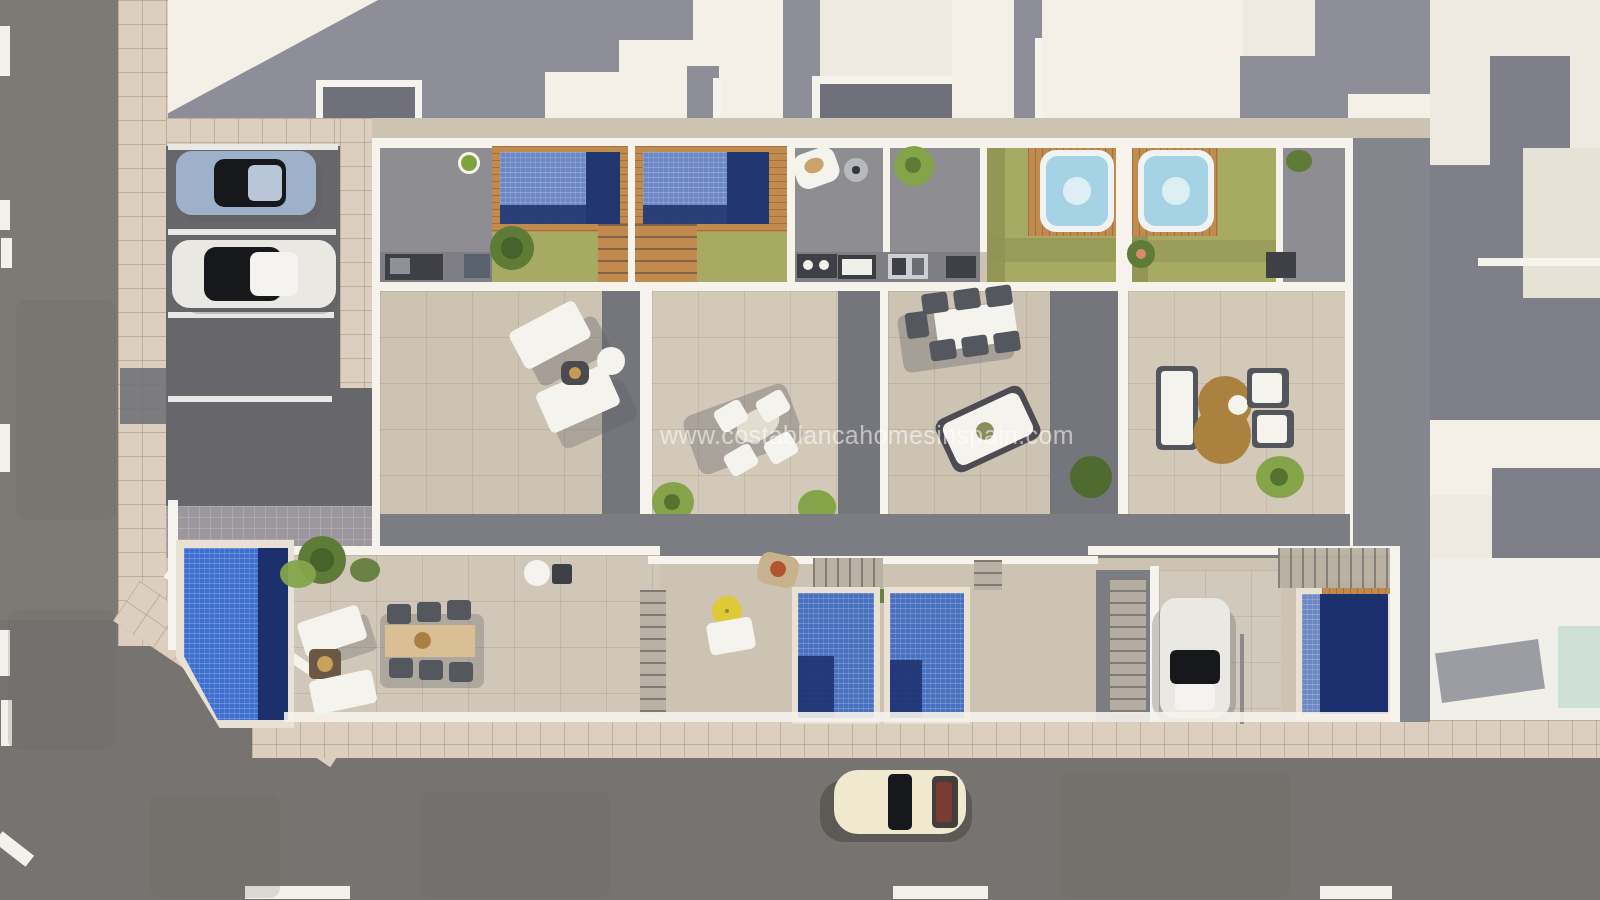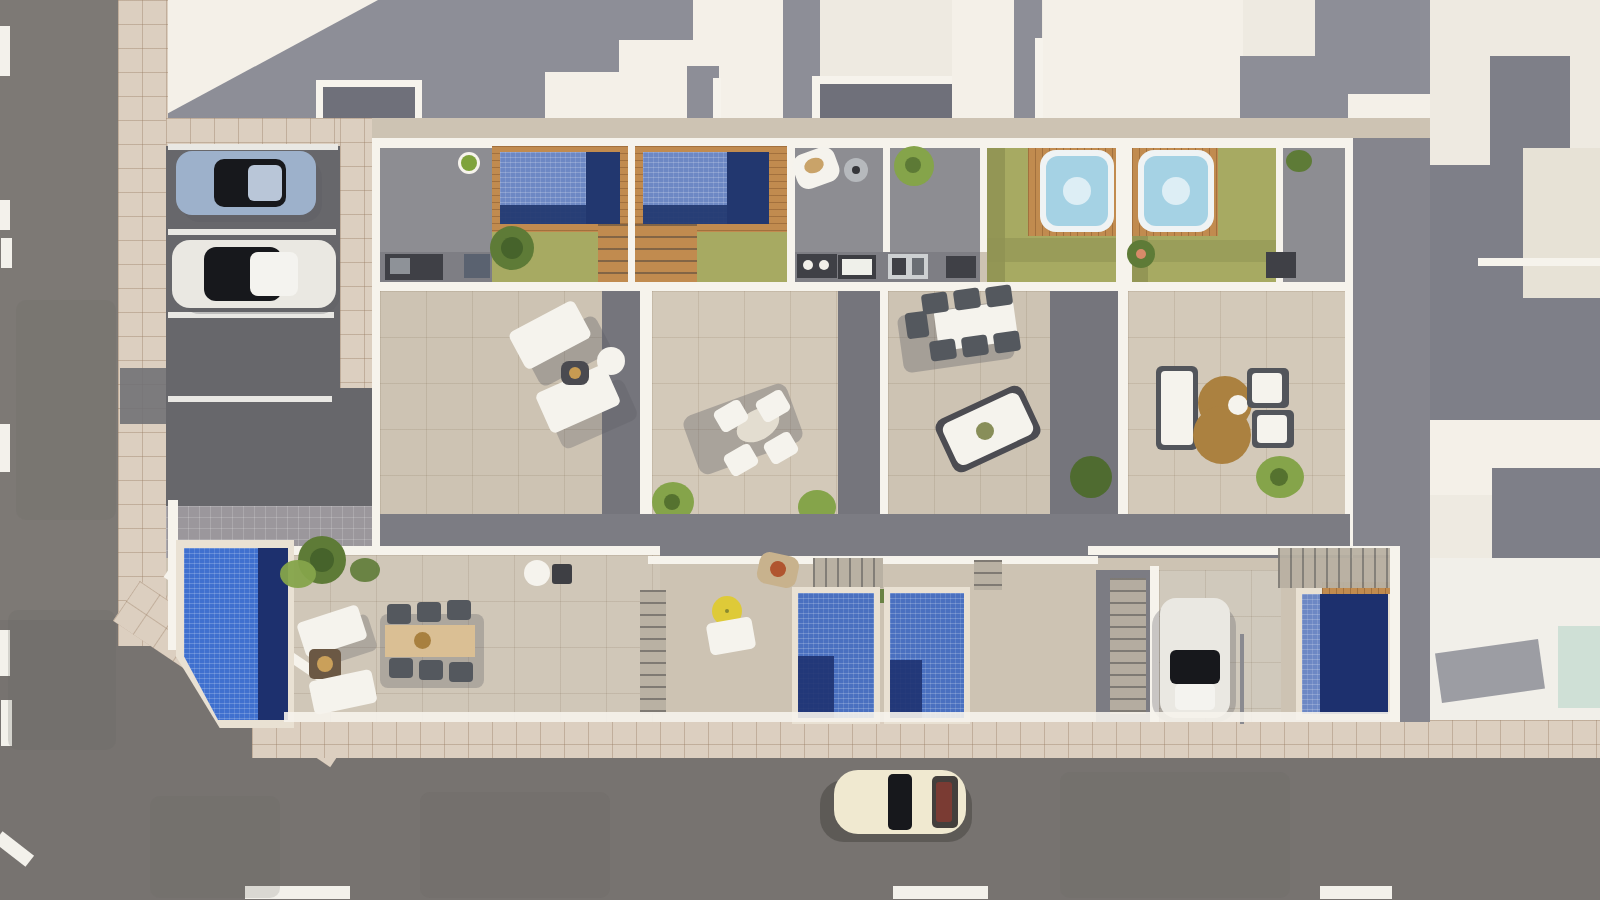--- a/index.html
+++ b/index.html
@@ -18,20 +18,21 @@
   .woodv{background-image:linear-gradient(90deg,rgba(92,52,20,.30) 1px,transparent 1px);background-size:7px 100%;}
   .treads{background-image:linear-gradient(rgba(55,55,58,.45) 2px,transparent 2px);background-size:100% 12px;}
   .treadsv{background-image:linear-gradient(90deg,rgba(55,55,58,.42) 2px,transparent 2px);background-size:12px 100%;}
   .watermark{position:absolute;left:660px;top:421px;z-index:999;
       font-size:25px;color:rgba(255,255,255,.55);letter-spacing:.4px;white-space:nowrap;}
 </style>
 </head>
 <body>
 
 <div id="stage">
+  <div class="watermark">www.costablancahomesinspain.com</div>
 <div class="it" style="left: 0px; top: 0px; width: 1600px; height: 900px; background-color: rgb(238, 234, 225);"></div>
     <div class="it" style="left: 118px; top: 0px; width: 427px; height: 142px; background-color: rgb(141, 142, 151);"></div>
     <div class="it" style="left: 118px; top: 0px; width: 260px; height: 115px; background-color: rgb(244, 240, 232); clip-path: polygon(0px 0px, 100% 0px, 18% 100%, 0px 100%);"></div>
     <div class="it" style="left: 545px; top: 0px; width: 238px; height: 142px; background-color: rgb(244, 240, 232);"></div>
     <div class="it" style="left: 545px; top: 0px; width: 148px; height: 40px; background-color: rgb(141, 142, 151);"></div>
     <div class="it" style="left: 545px; top: 0px; width: 74px; height: 72px; background-color: rgb(141, 142, 151);"></div>
     <div class="it" style="left: 687px; top: 66px; width: 32px; height: 52px; background-color: rgb(141, 142, 151);"></div>
     <div class="it" style="left: 713px; top: 78px; width: 8px; height: 64px; background-color: rgb(246, 243, 236);"></div>
     <div class="it" style="left: 316px; top: 80px; width: 106px; height: 68px; background-color: rgb(246, 243, 236);"></div>
     <div class="it" style="left: 323px; top: 87px; width: 92px; height: 54px; background-color: rgb(111, 112, 122);"></div>

